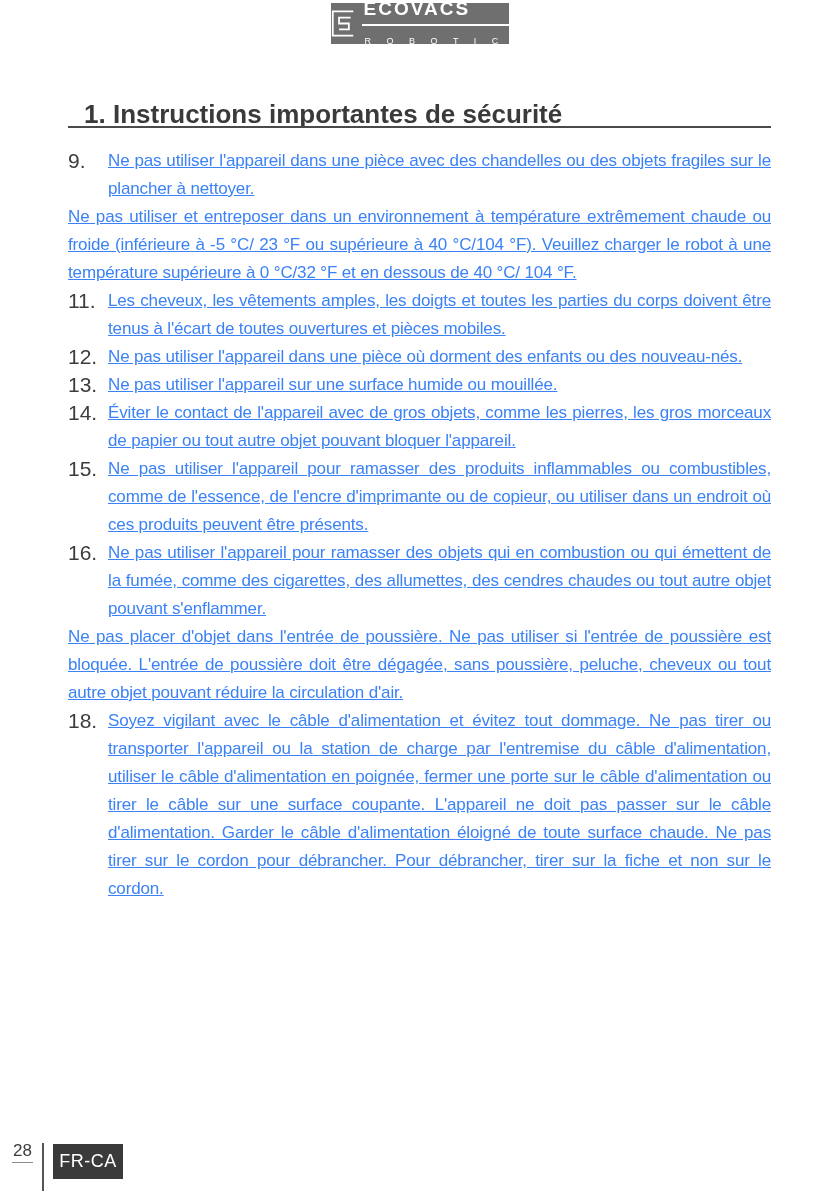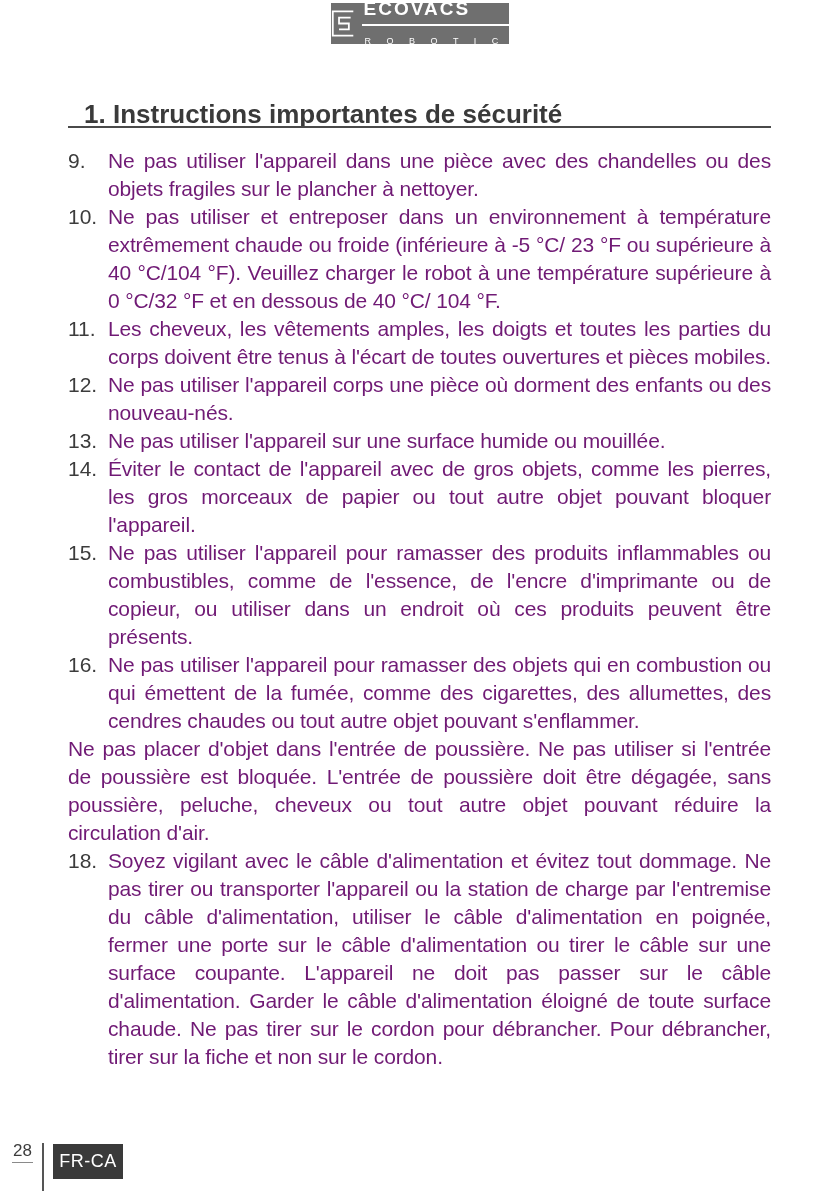--- a/index.html
+++ b/index.html
@@ -38,22 +38,23 @@
   .instruction-list{
     position:absolute;top:147px;left:68px;width:703px;
   }
   .instruction-item{display:flex;}
   .item-num{
     flex:0 0 40px;width:40px;
     font-size:21px;line-height:28px;color:#3c3c3c;
   }
   .item-text{
     flex:1;text-align:justify;
-    font-size:21px;line-height:28px;color:#701a75;
+    font-size:17px;line-height:28px;color:#3b82f6;
     letter-spacing:-0.15px;
+    text-decoration:underline;
   }
   
   .page-number{
     position:absolute;left:12px;top:1141px;
     font-size:17px;color:#3c3c3c;
     border-bottom:1px solid #8a8a8a;padding:0 1px 1px 1px;
   }
   .footer-divider{
     position:absolute;left:42px;top:1143px;width:2px;height:48px;
     background:#555555;
@@ -83,32 +84,31 @@
 <div class="title-rule"></div>
 
 <section class="instruction-list">
 
     <div class="instruction-item">
       <div class="item-num">9.</div>
       <div class="item-text">Ne pas utiliser l'appareil dans une pièce avec des chandelles ou des objets fragiles sur le plancher à nettoyer.</div>
     </div>
 
     <div class="instruction-item">
-      <div class="item-num">10.</div>
       <div class="item-text">Ne pas utiliser et entreposer dans un environnement à température extrêmement chaude ou froide (inférieure à -5 °C/ 23 °F ou supérieure à 40 °C/104 °F). Veuillez charger le robot à une température supérieure à 0 °C/32 °F et en dessous de 40 °C/ 104 °F.</div>
     </div>
 
     <div class="instruction-item">
       <div class="item-num">11.</div>
       <div class="item-text">Les cheveux, les vêtements amples, les doigts et toutes les parties du corps doivent être tenus à l'écart de toutes ouvertures et pièces mobiles.</div>
     </div>
 
     <div class="instruction-item">
       <div class="item-num">12.</div>
-      <div class="item-text">Ne pas utiliser l'appareil corps une pièce où dorment des enfants ou des nouveau-nés.</div>
+      <div class="item-text">Ne pas utiliser l'appareil dans une pièce où dorment des enfants ou des nouveau-nés.</div>
     </div>
 
     <div class="instruction-item">
       <div class="item-num">13.</div>
       <div class="item-text">Ne pas utiliser l'appareil sur une surface humide ou mouillée.</div>
     </div>
 
     <div class="instruction-item">
       <div class="item-num">14.</div>
       <div class="item-text">Éviter le contact de l'appareil avec de gros objets, comme les pierres, les gros morceaux de papier ou tout autre objet pouvant bloquer l'appareil.</div>

